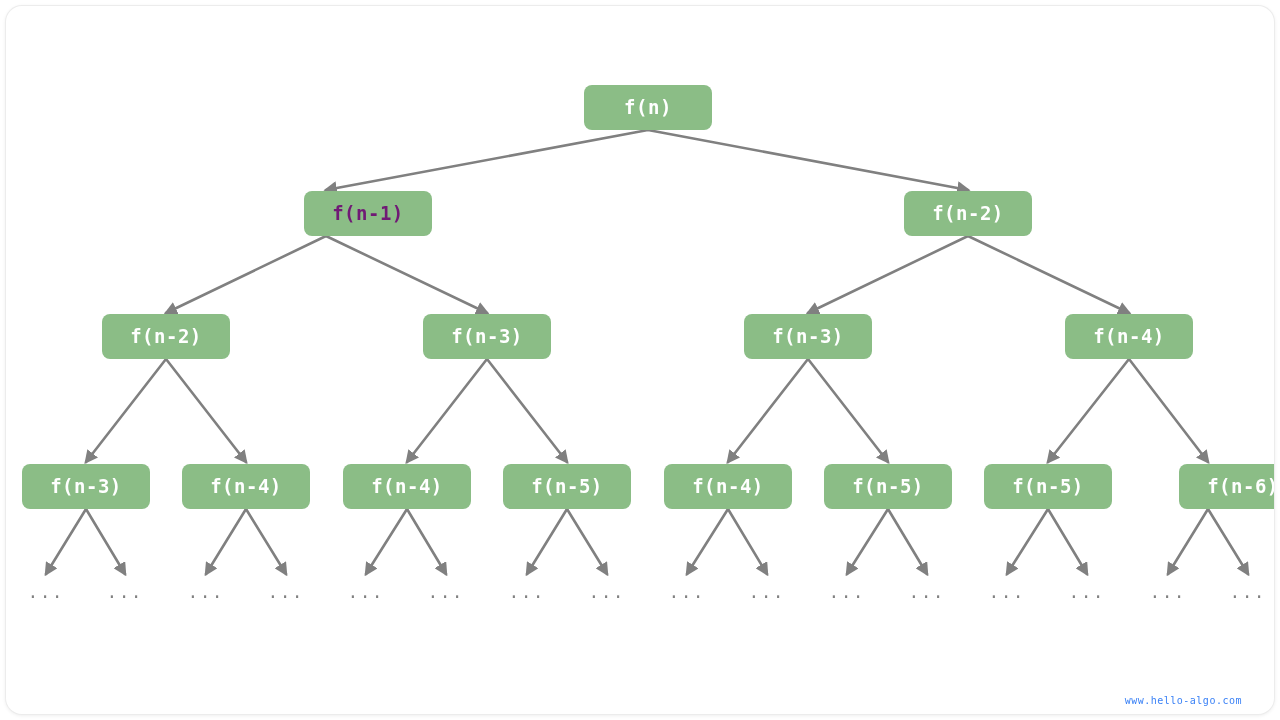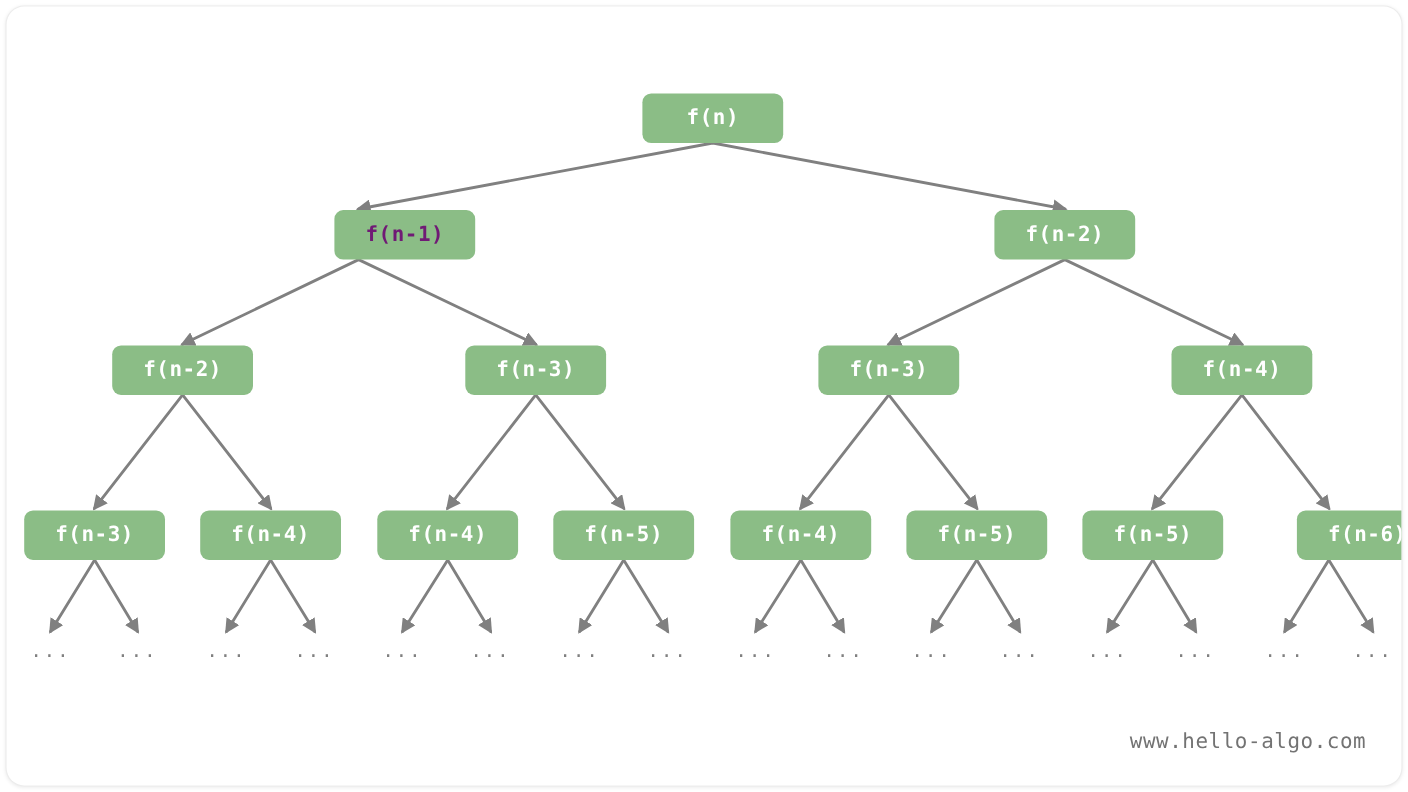--- a/index.html
+++ b/index.html
@@ -60,24 +60,24 @@
     font-family: "DejaVu Sans Mono", monospace;
     font-size: 17px;
     letter-spacing: 2px;
     transform: translate(-50%, -50%);
     z-index: 3;
     white-space: nowrap;
   }
   #watermark {
     position: absolute;
     right: 32px;
-    bottom: 29px;
-    color: #737373;
+    bottom: 8px;
+    color: #3b82f6;
     font-family: "DejaVu Sans Mono", monospace;
-    font-size: 19px;
+    font-size: 10px;
     letter-spacing: 0.5px;
     z-index: 4;
     white-space: nowrap;
   }
 </style>
 </head>
 <body>
 
 <div id="canvas">
   <div id="card">

